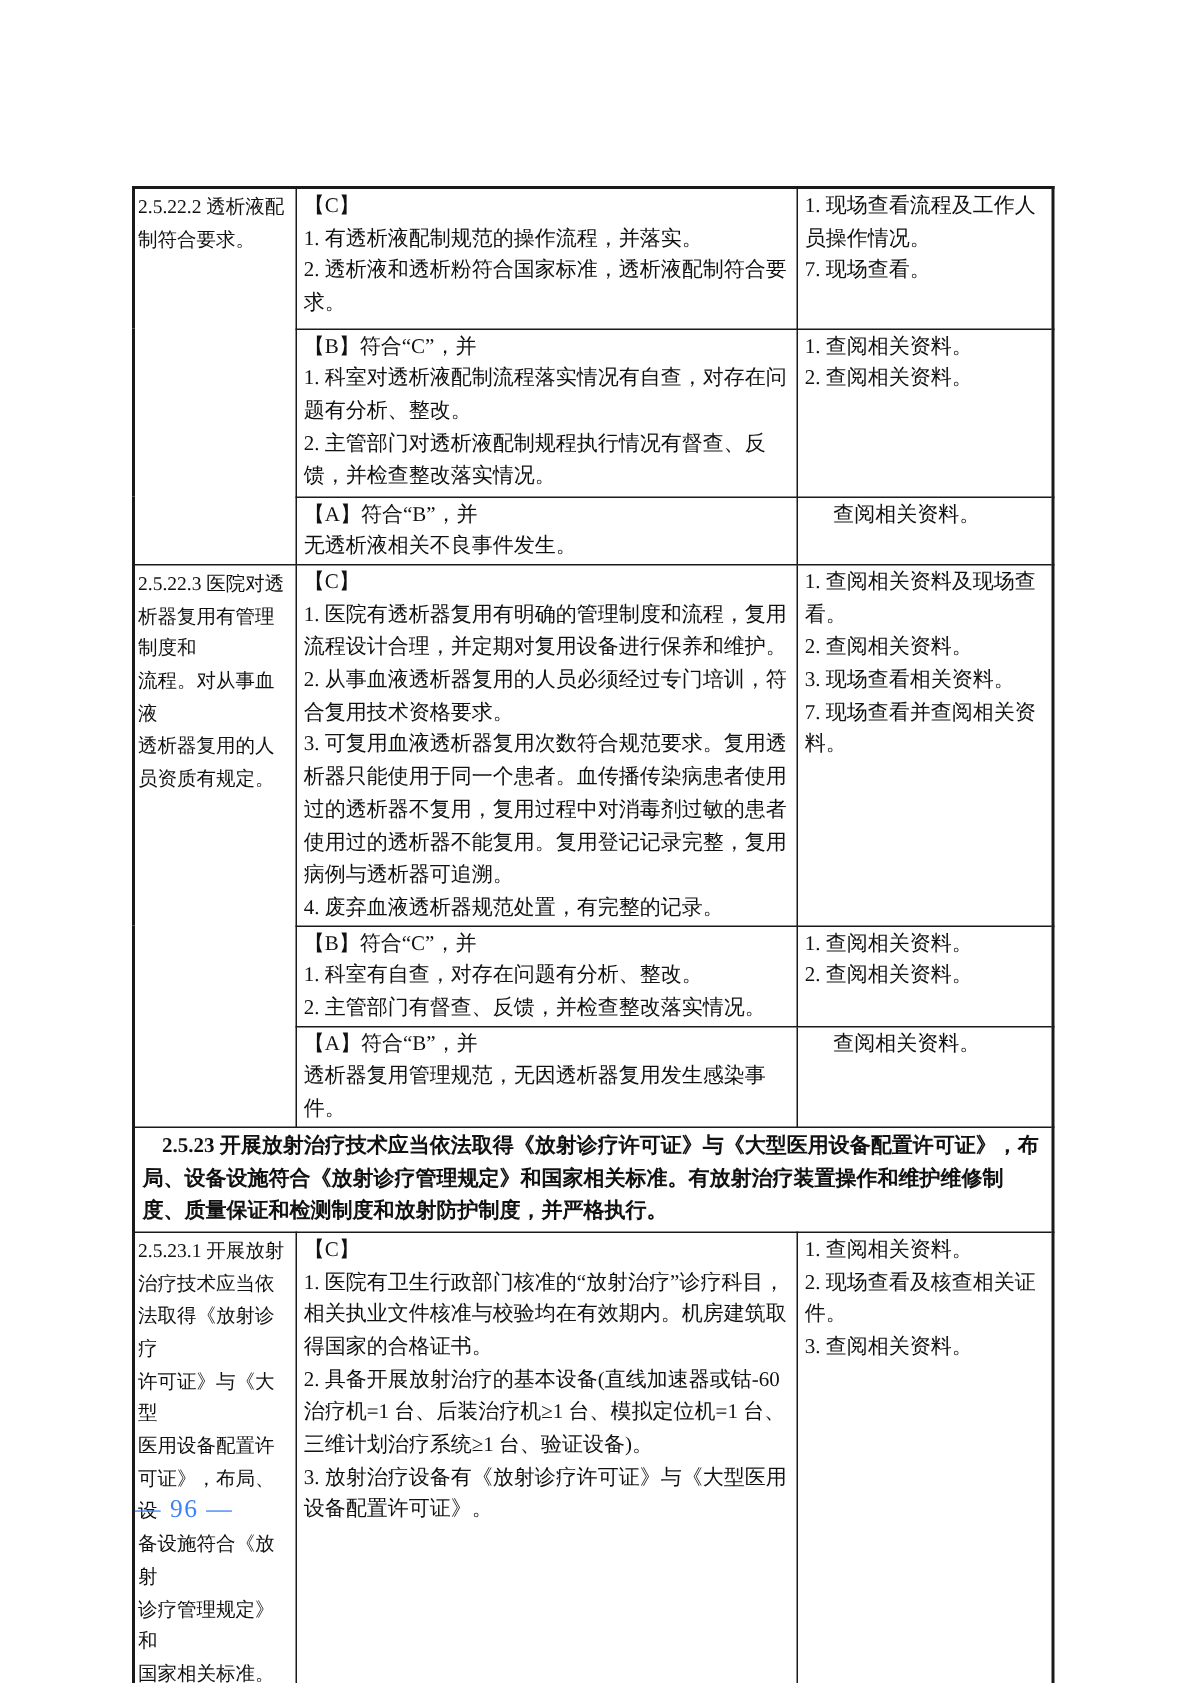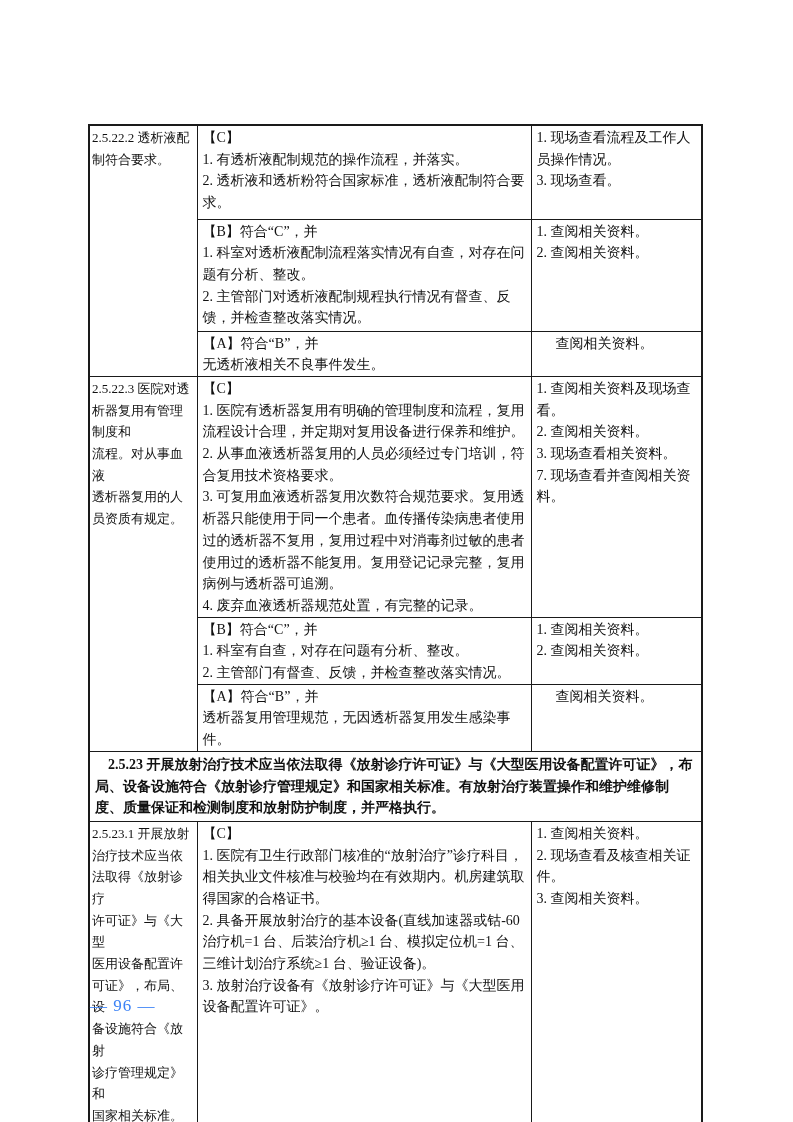--- a/index.html
+++ b/index.html
@@ -80,21 +80,21 @@
     </colgroup>
     <tbody>
 
       <tr class="h-s1c">
         <td class="cell-criterion" rowspan="3">2.5.22.2 透析液配
 制符合要求。</td>
         <td>【C】
 1. 有透析液配制规范的操作流程，并落实。
 2. 透析液和透析粉符合国家标准，透析液配制符合要求。</td>
         <td>1. 现场查看流程及工作人员操作情况。
-3. 现场查看。</td>
+7. 现场查看。</td>
       </tr>
       <tr class="h-s1b">
         <td>【B】符合“C”，并
 1. 科室对透析液配制流程落实情况有自查，对存在问题有分析、整改。
 2. 主管部门对透析液配制规程执行情况有督查、反馈，并检查整改落实情况。</td>
         <td>1. 查阅相关资料。
 2. 查阅相关资料。</td>
       </tr>
       <tr class="h-s1a">
         <td>【A】符合“B”，并

